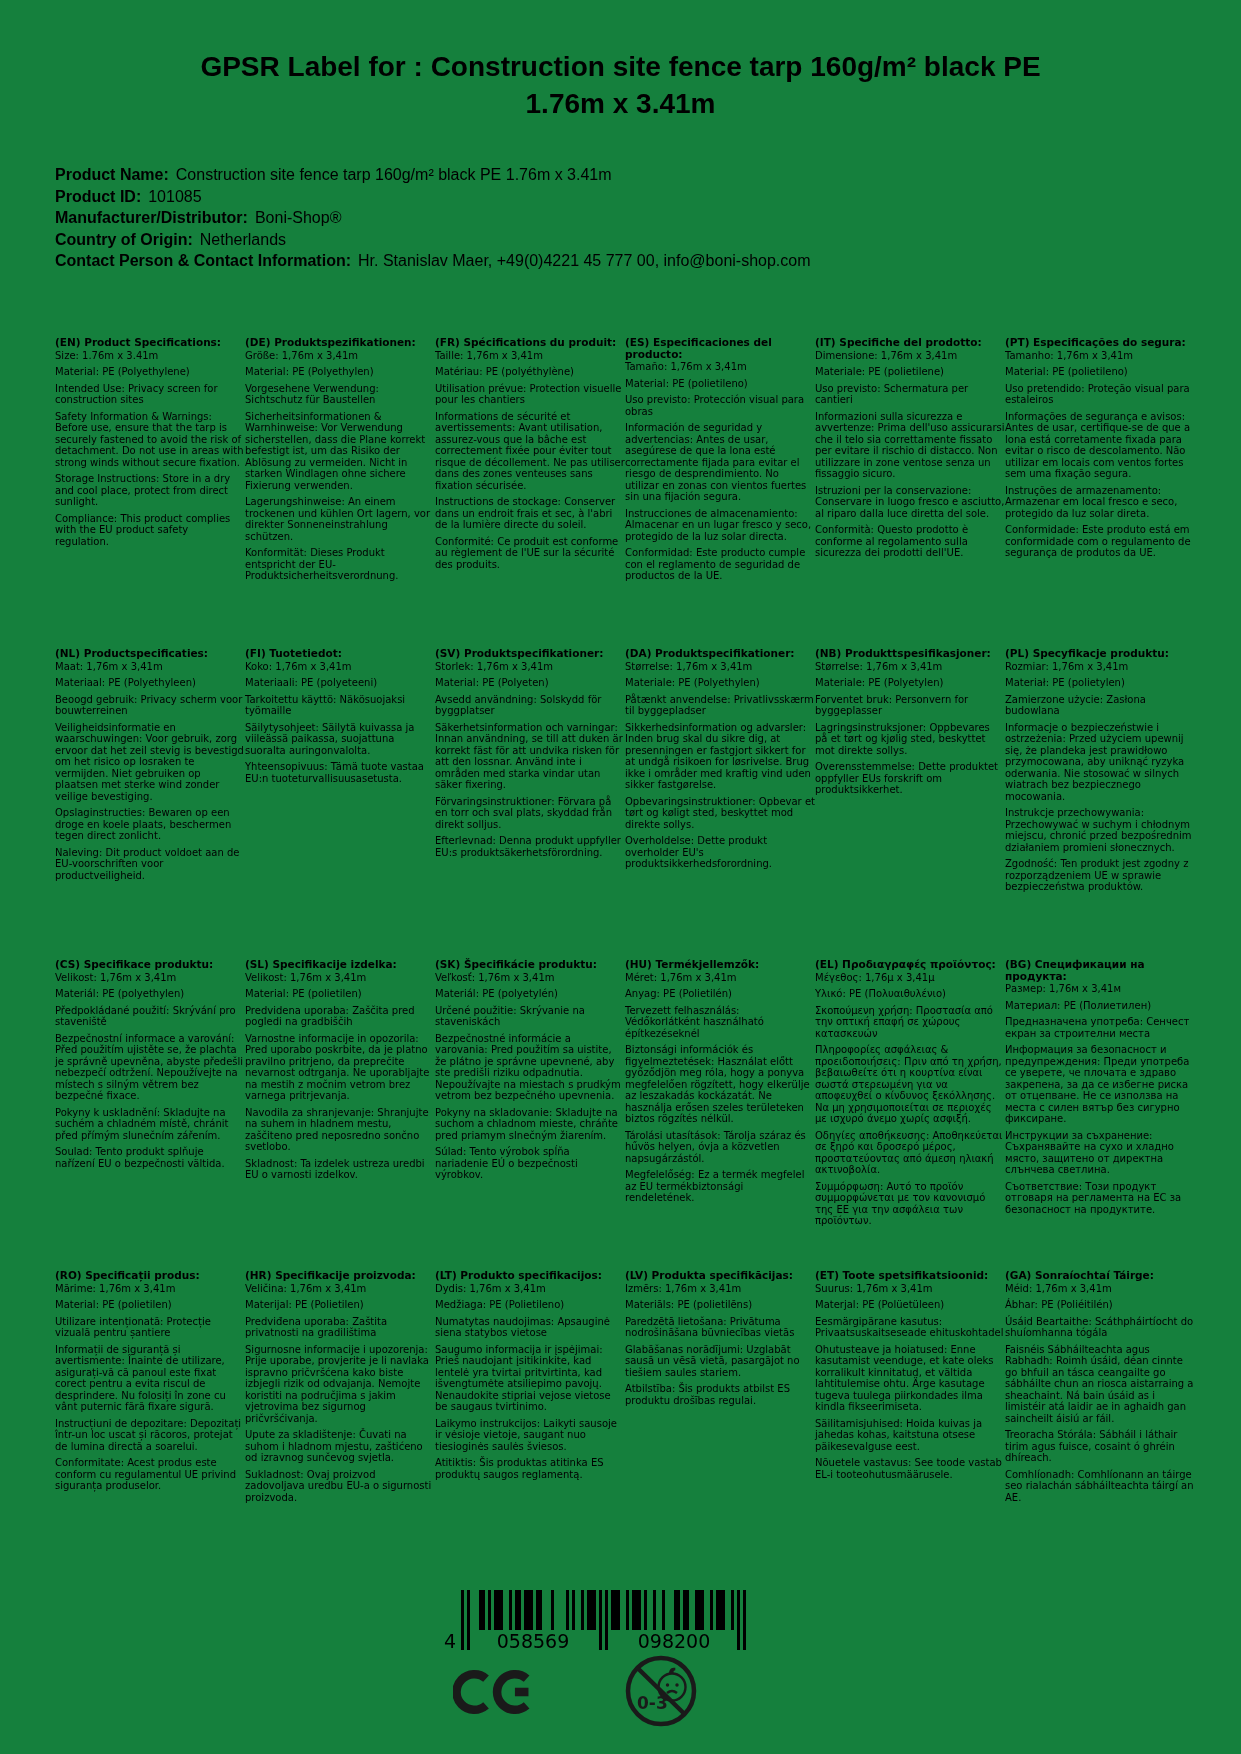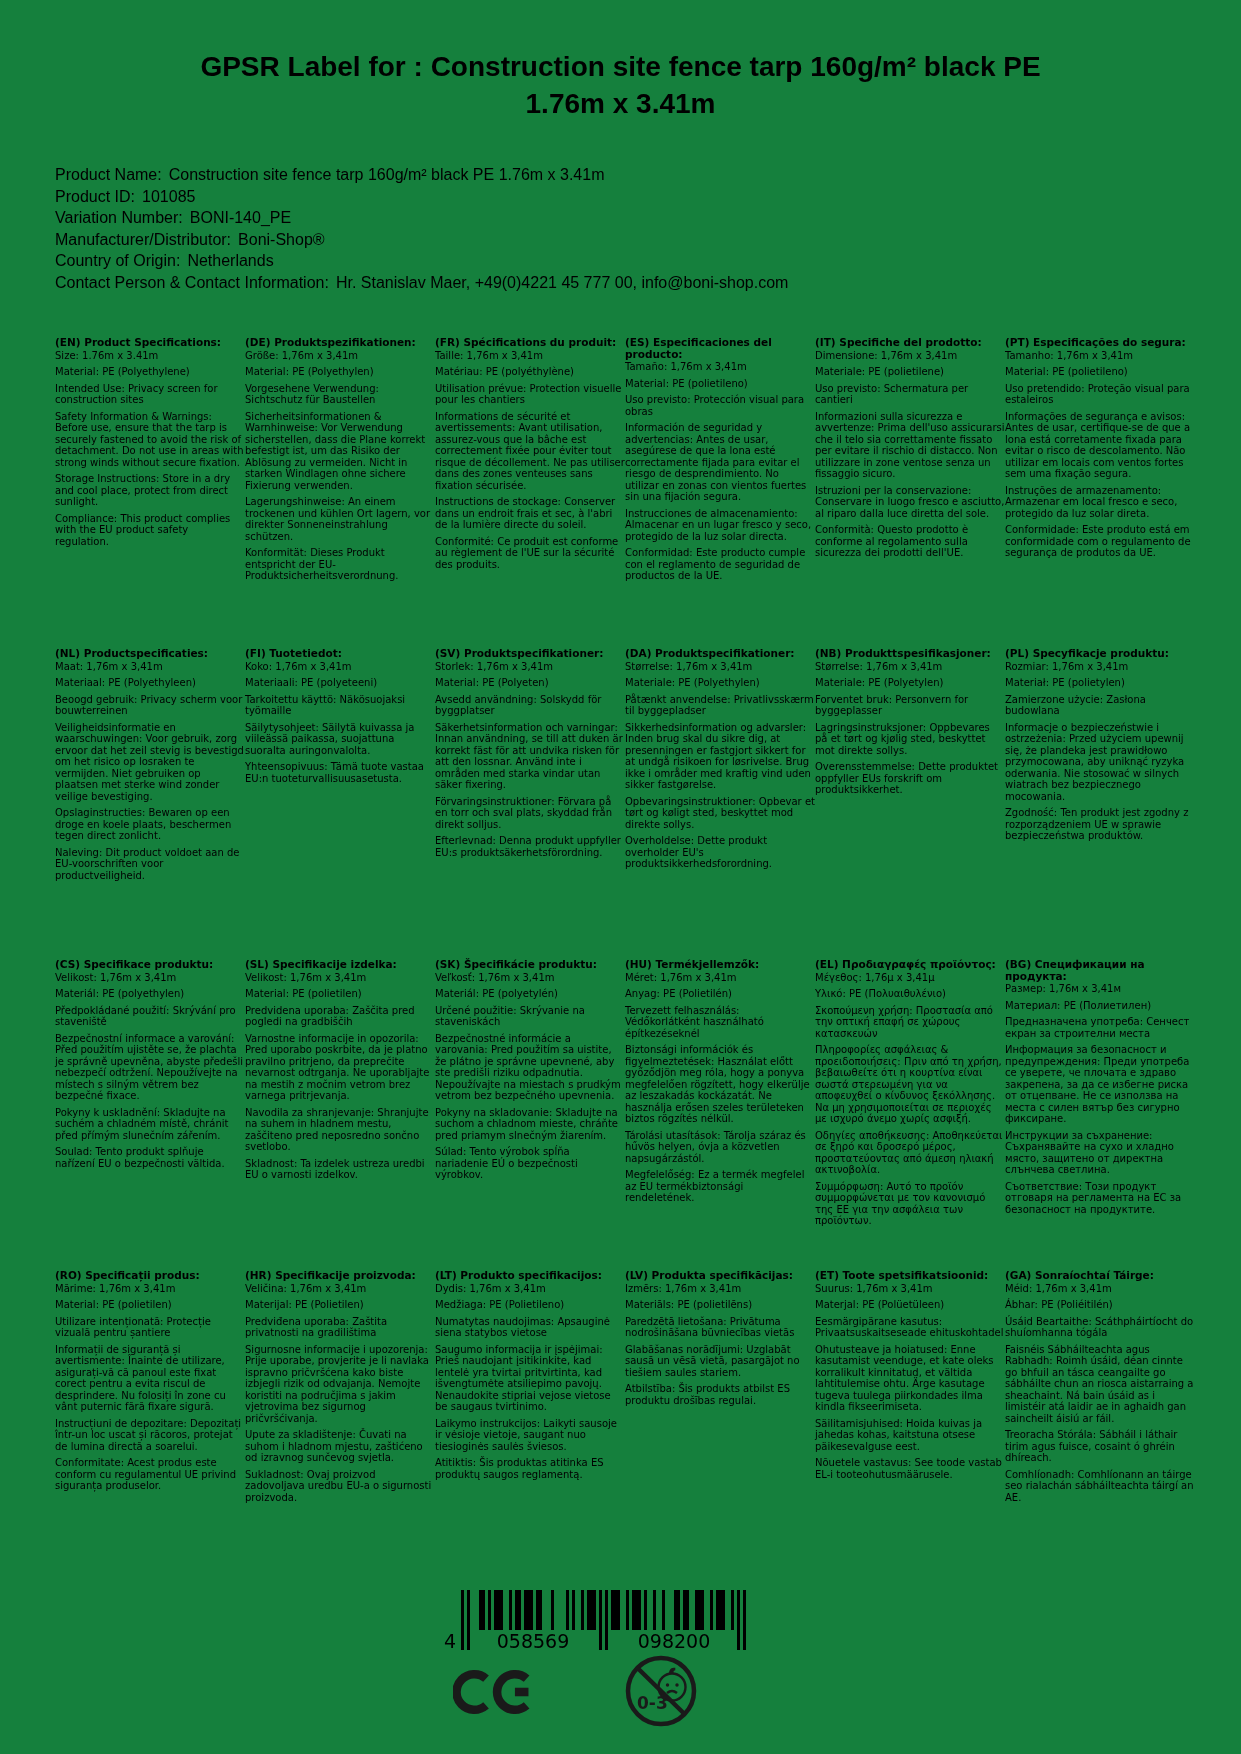--- a/index.html
+++ b/index.html
@@ -23,21 +23,21 @@
     font-size:28px;
     line-height:37px;
   }
   .product-info{
     position:absolute;
     top:164px;left:55px;right:40px;
     font-family:"Liberation Sans",sans-serif;
     font-size:16px;
   }
   .info-row{line-height:21.5px;white-space:nowrap;}
-  .info-label{font-weight:normal;margin-right:7px;}
+  .info-label{font-weight:bold;margin-right:7px;}
   
   .spec-grid{
     position:absolute;
     top:337px;left:55px;
     width:1140px;
     display:grid;
     grid-template-columns:repeat(6,1fr);
     grid-auto-rows:minmax(311px,auto);
   }
   .spec-block{
@@ -64,21 +64,20 @@
 <div class="page">
 
   <div class="title">
     <div>GPSR Label for : Construction site fence tarp 160g/m² black PE</div>
     <div>1.76m x 3.41m</div>
   </div>
 
   <div class="product-info">
       <div class="info-row"><span class="info-label">Product Name:</span><span class="info-value">Construction site fence tarp 160g/m² black PE 1.76m x 3.41m</span></div>
       <div class="info-row"><span class="info-label">Product ID:</span><span class="info-value">101085</span></div>
-      <div class="info-row"><span class="info-label">Variation Number:</span><span class="info-value">BONI-140_PE</span></div>
       <div class="info-row"><span class="info-label">Manufacturer/Distributor:</span><span class="info-value">Boni-Shop®</span></div>
       <div class="info-row"><span class="info-label">Country of Origin:</span><span class="info-value">Netherlands</span></div>
       <div class="info-row"><span class="info-label">Contact Person &amp; Contact Information:</span><span class="info-value">Hr. Stanislav Maer, +49(0)4221 45 777 00, info@boni-shop.com</span></div>
     </div>
 
   <div class="spec-grid">
       <div class="spec-block">
         <div class="spec-heading">(EN) Product Specifications:</div>
         <p class="spec-par">Size: 1.76m x 3.41m</p>
         <p class="spec-par">Material: PE (Polyethylene)</p>
@@ -174,20 +173,21 @@
         <p class="spec-par">Forventet bruk: Personvern for byggeplasser</p>
         <p class="spec-par">Lagringsinstruksjoner: Oppbevares på et tørt og kjølig sted, beskyttet mot direkte sollys.</p>
         <p class="spec-par">Overensstemmelse: Dette produktet oppfyller EUs forskrift om produktsikkerhet.</p>
       </div>
       <div class="spec-block">
         <div class="spec-heading">(PL) Specyfikacje produktu:</div>
         <p class="spec-par">Rozmiar: 1,76m x 3,41m</p>
         <p class="spec-par">Materiał: PE (polietylen)</p>
         <p class="spec-par">Zamierzone użycie: Zasłona budowlana</p>
         <p class="spec-par">Informacje o bezpieczeństwie i ostrzeżenia: Przed użyciem upewnij się, że plandeka jest prawidłowo przymocowana, aby uniknąć ryzyka oderwania. Nie stosować w silnych wiatrach bez bezpiecznego mocowania.</p>
+        <p class="spec-par">Instrukcje przechowywania: Przechowywać w suchym i chłodnym miejscu, chronić przed bezpośrednim działaniem promieni słonecznych.</p>
         <p class="spec-par">Zgodność: Ten produkt jest zgodny z rozporządzeniem UE w sprawie bezpieczeństwa produktów.</p>
       </div>
       <div class="spec-block">
         <div class="spec-heading">(CS) Specifikace produktu:</div>
         <p class="spec-par">Velikost: 1,76m x 3,41m</p>
         <p class="spec-par">Materiál: PE (polyethylen)</p>
         <p class="spec-par">Předpokládané použití: Skrývání pro staveniště</p>
         <p class="spec-par">Bezpečnostní informace a varování: Před použitím ujistěte se, že plachta je správně upevněna, abyste předešli nebezpečí odtržení. Nepoužívejte na místech s silným větrem bez bezpečné fixace.</p>
         <p class="spec-par">Pokyny k uskladnění: Skladujte na suchém a chladném místě, chránit před přímým slunečním zářením.</p>
         <p class="spec-par">Soulad: Tento produkt splňuje nařízení EU o bezpečnosti vältida.</p>

